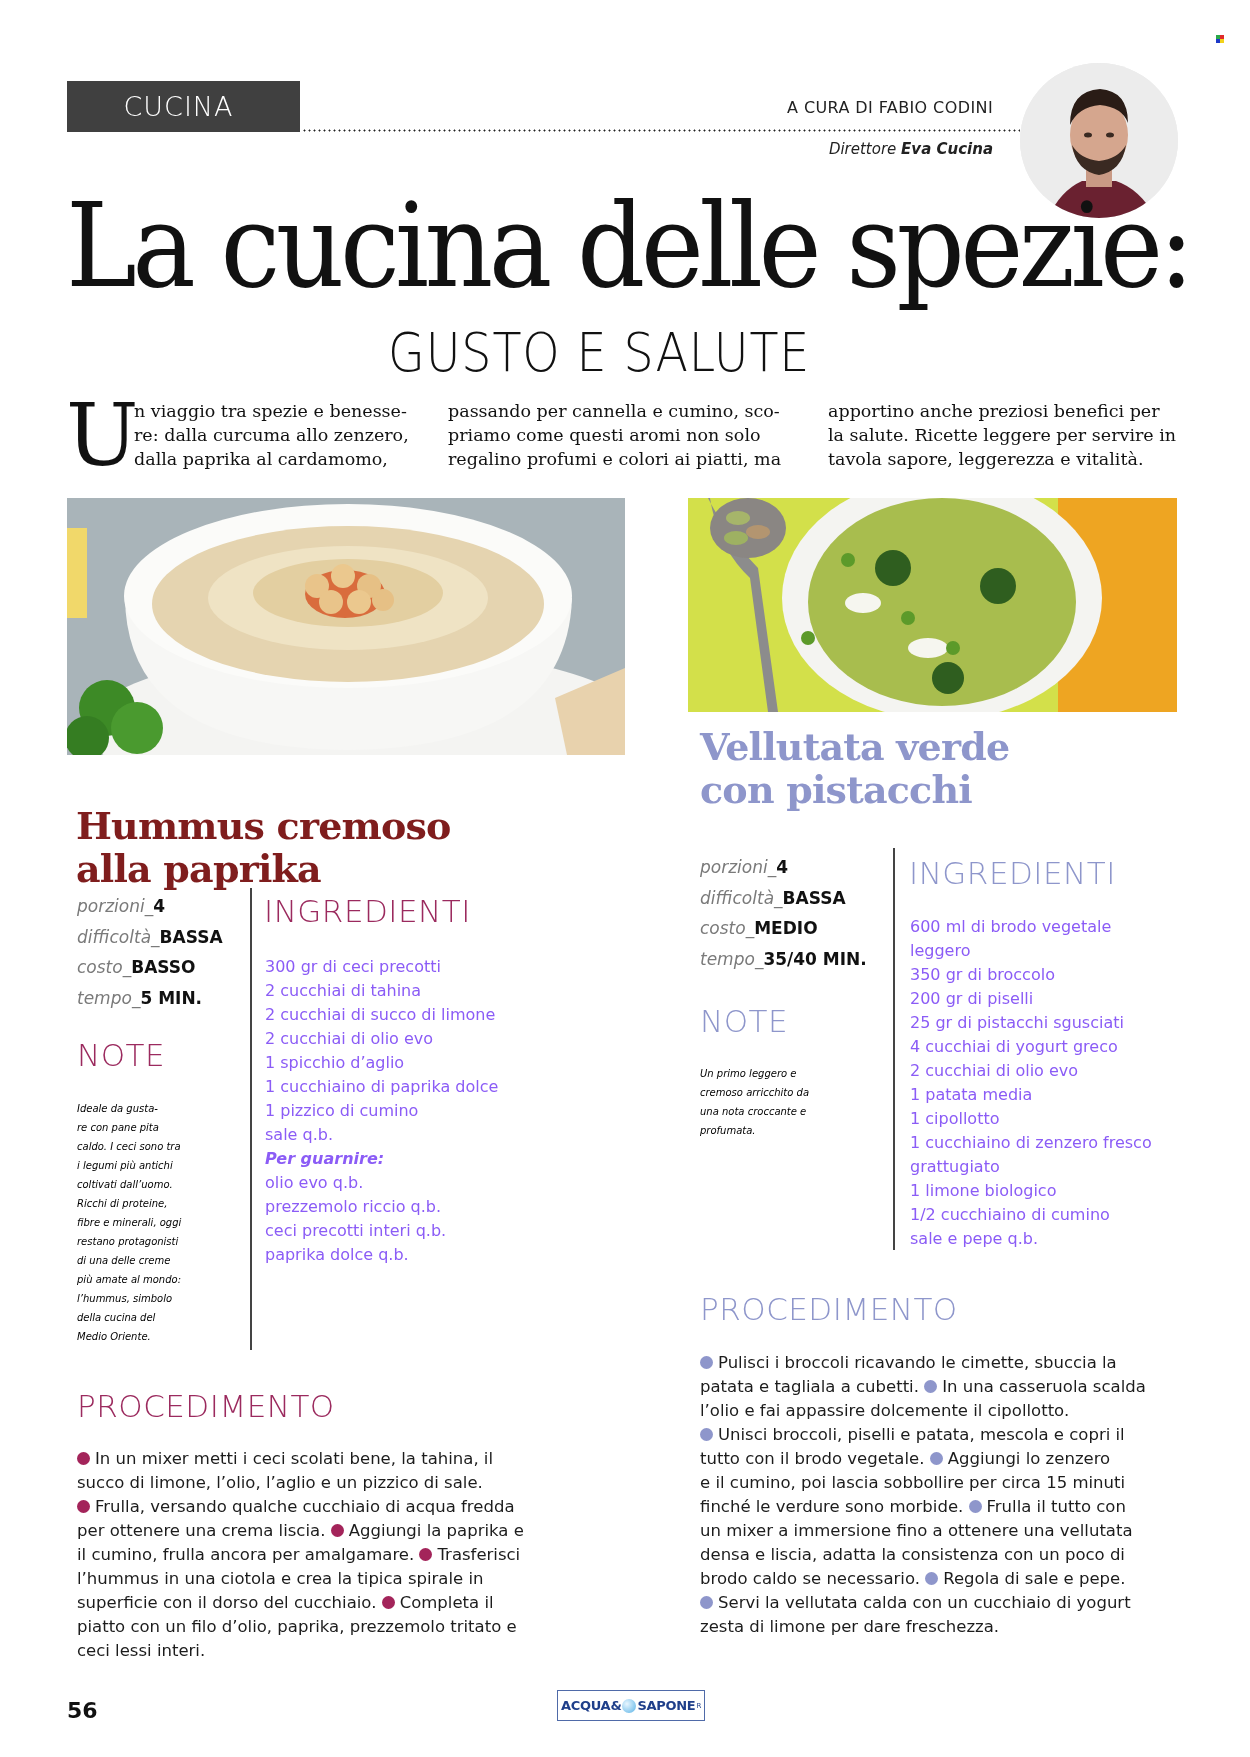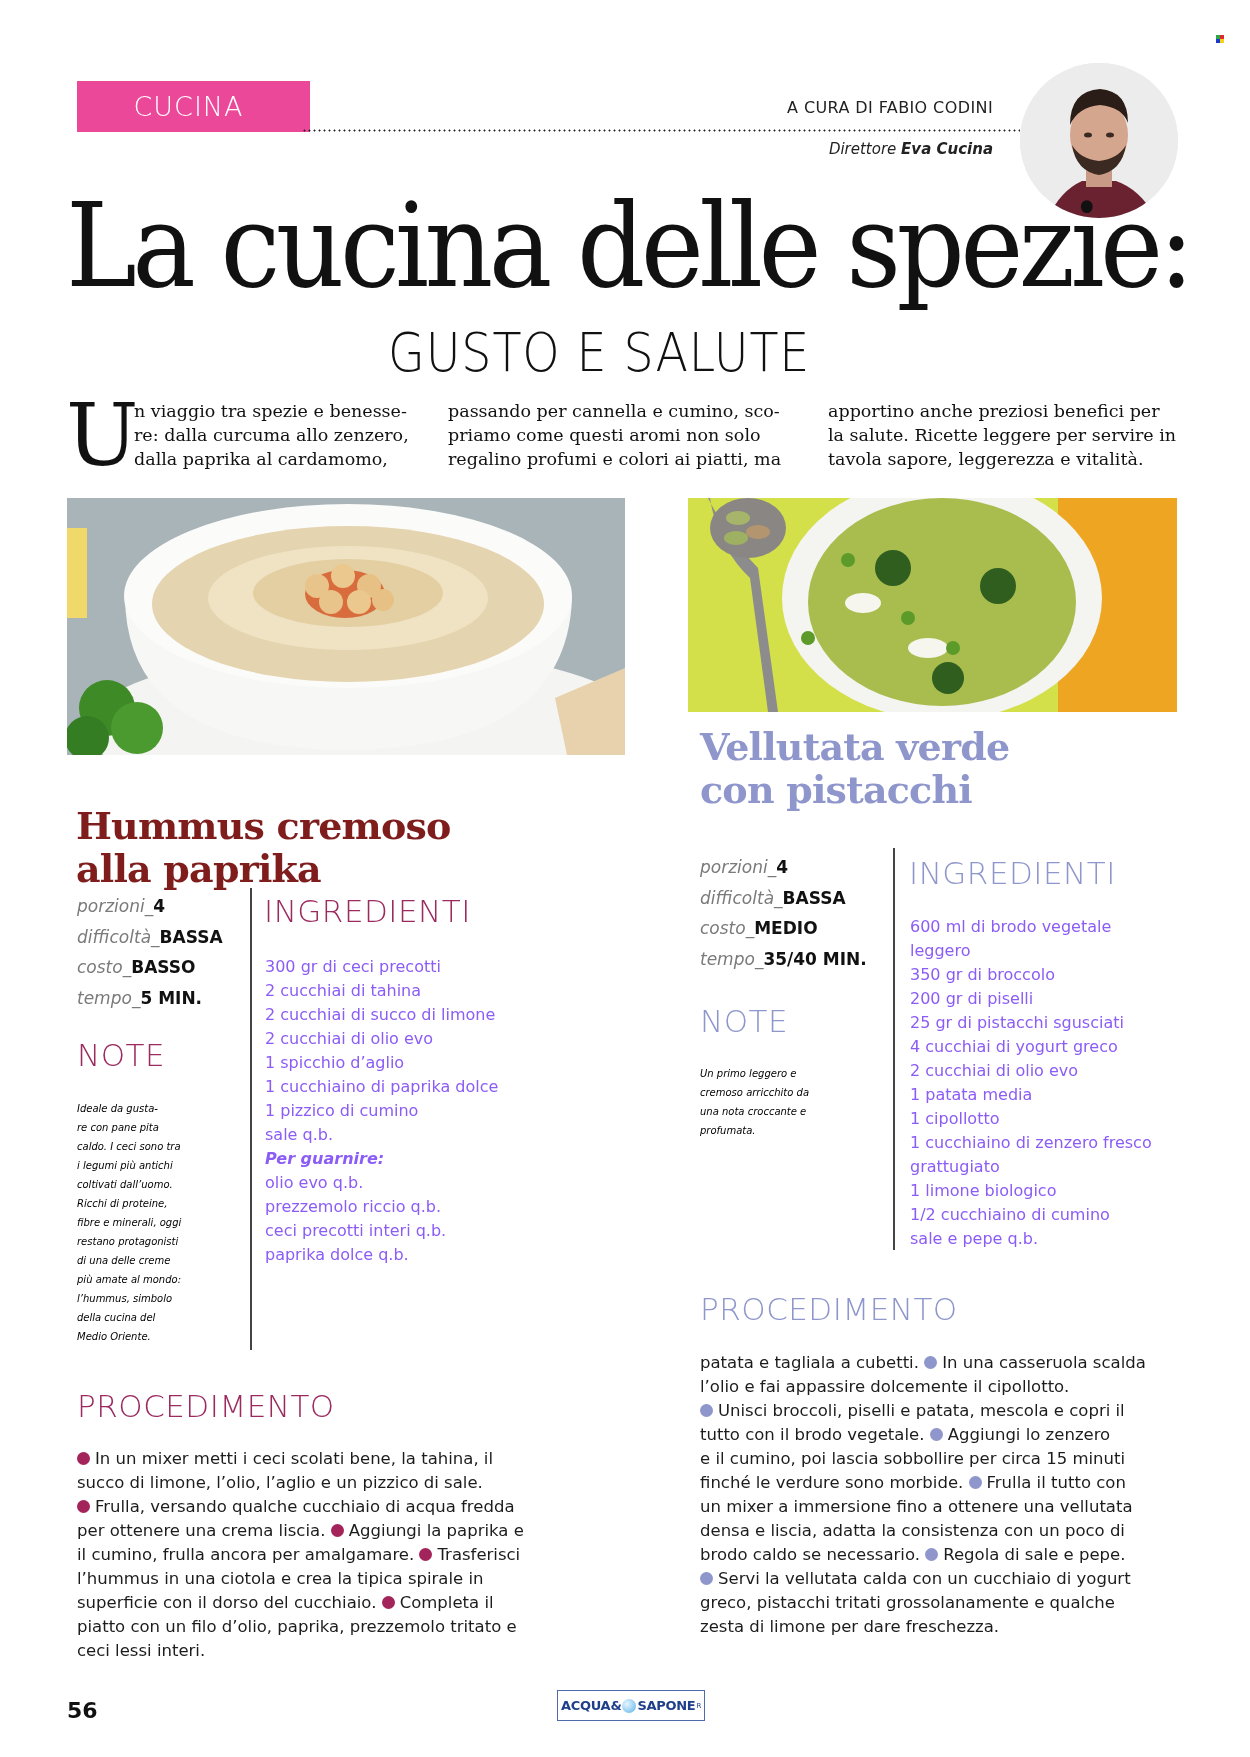--- a/index.html
+++ b/index.html
@@ -1,21 +1,21 @@
 <!DOCTYPE html>
 <html><head>
 <meta charset="utf-8">
 <style>
   * { margin:0; padding:0; box-sizing:border-box; }
   html, body { width:1250px; height:1757px; background:#ffffff; overflow:hidden; }
   body { position:relative; font-family:"DejaVu Sans", sans-serif; color:#1c1c1c; }
   .abs { position:absolute; }
 
   
-  .section-tab { left:77px; top:81px; width:233px; height:51px; background:#ec4899; color:#fff;
+  .section-tab { left:67px; top:81px; width:233px; height:51px; background:#404040; color:#fff;
     font-family:"DejaVu Sans", sans-serif; font-size:27px; letter-spacing:1px; font-weight:300;
     display:flex; align-items:center; justify-content:center; padding-right:10px; }
   .dotline { left:302px; top:129px; width:718px; height:3px;
     background-image:radial-gradient(circle, #222 0.9px, transparent 1.1px);
     background-size:5px 3px; background-repeat:repeat-x; }
   .curator { right:257px; top:98px; font-size:16px; letter-spacing:0.4px; color:#222; }
   .director { right:257px; top:140px; font-size:15px; font-style:italic; color:#222; }
   .director b { font-weight:bold;text-align:center; }
   .avatar { left:1020px; top:63px; width:158px; height:155px; border-radius:50%; background:#ececec; overflow:hidden; }
   .marker { left:1216px; top:35px; width:8px; height:8px; }
@@ -274,31 +274,31 @@
 <div class="abs heading h-lav" style="left:700px; top:1006px;">NOTE</div>
 <div class="abs notes" style="left:700px; top:1064px;">
   <p>Un primo leggero e</p>
   <p>cremoso arricchito da</p>
   <p>una nota croccante e</p>
   <p>profumata.</p>
 </div>
 
 <div class="abs heading h-lav" style="left:700px; top:1294px;">PROCEDIMENTO</div>
 <div class="abs proc" style="left:700px; top:1351px;">
+  <p><span class="dot dot-lav"></span><span>Pulisci i broccoli ricavando le cimette, sbuccia la</span></p>
   <p><span>patata e tagliala a cubetti.</span> <span class="dot dot-lav"></span><span>In una casseruola scalda</span></p>
   <p><span>l’olio e fai appassire dolcemente il cipollotto.</span></p>
   <p><span class="dot dot-lav"></span><span>Unisci broccoli, piselli e patata, mescola e copri il</span></p>
   <p><span>tutto con il brodo vegetale.</span> <span class="dot dot-lav"></span><span>Aggiungi lo zenzero</span></p>
   <p><span>e il cumino, poi lascia sobbollire per circa 15 minuti</span></p>
   <p><span>finché le verdure sono morbide.</span> <span class="dot dot-lav"></span><span>Frulla il tutto con</span></p>
   <p><span>un mixer a immersione fino a ottenere una vellutata</span></p>
   <p><span>densa e liscia, adatta la consistenza con un poco di</span></p>
   <p><span>brodo caldo se necessario.</span> <span class="dot dot-lav"></span><span>Regola di sale e pepe.</span></p>
   <p><span class="dot dot-lav"></span><span>Servi la vellutata calda con un cucchiaio di yogurt</span></p>
-  <p><span>greco, pistacchi tritati grossolanamente e qualche</span></p>
   <p><span>zesta di limone per dare freschezza.</span></p>
 </div>
 
 <div class="abs page-num">56</div>
 <div class="abs logo">
   <span>ACQUA&amp;</span>
   <span class="bubble"></span>
   <span>SAPONE</span>
   <sup>R</sup>
 </div>

